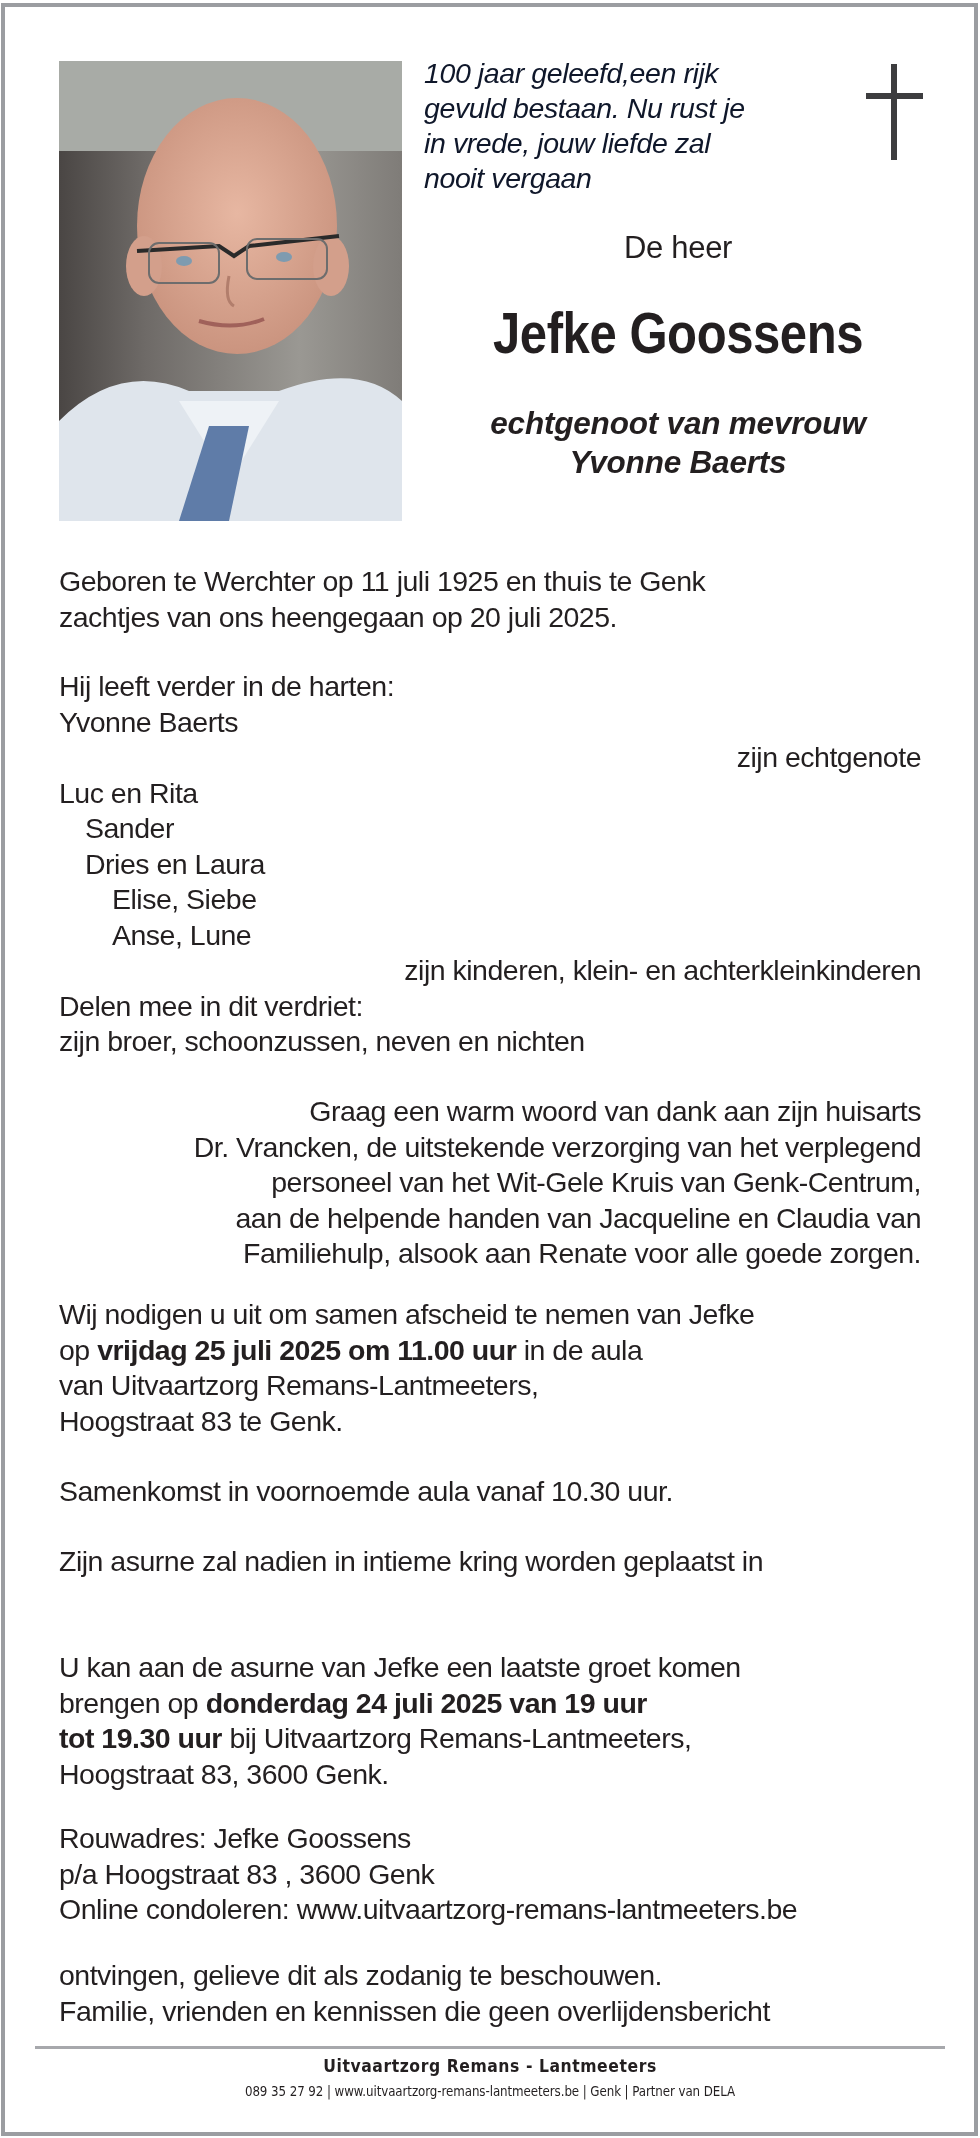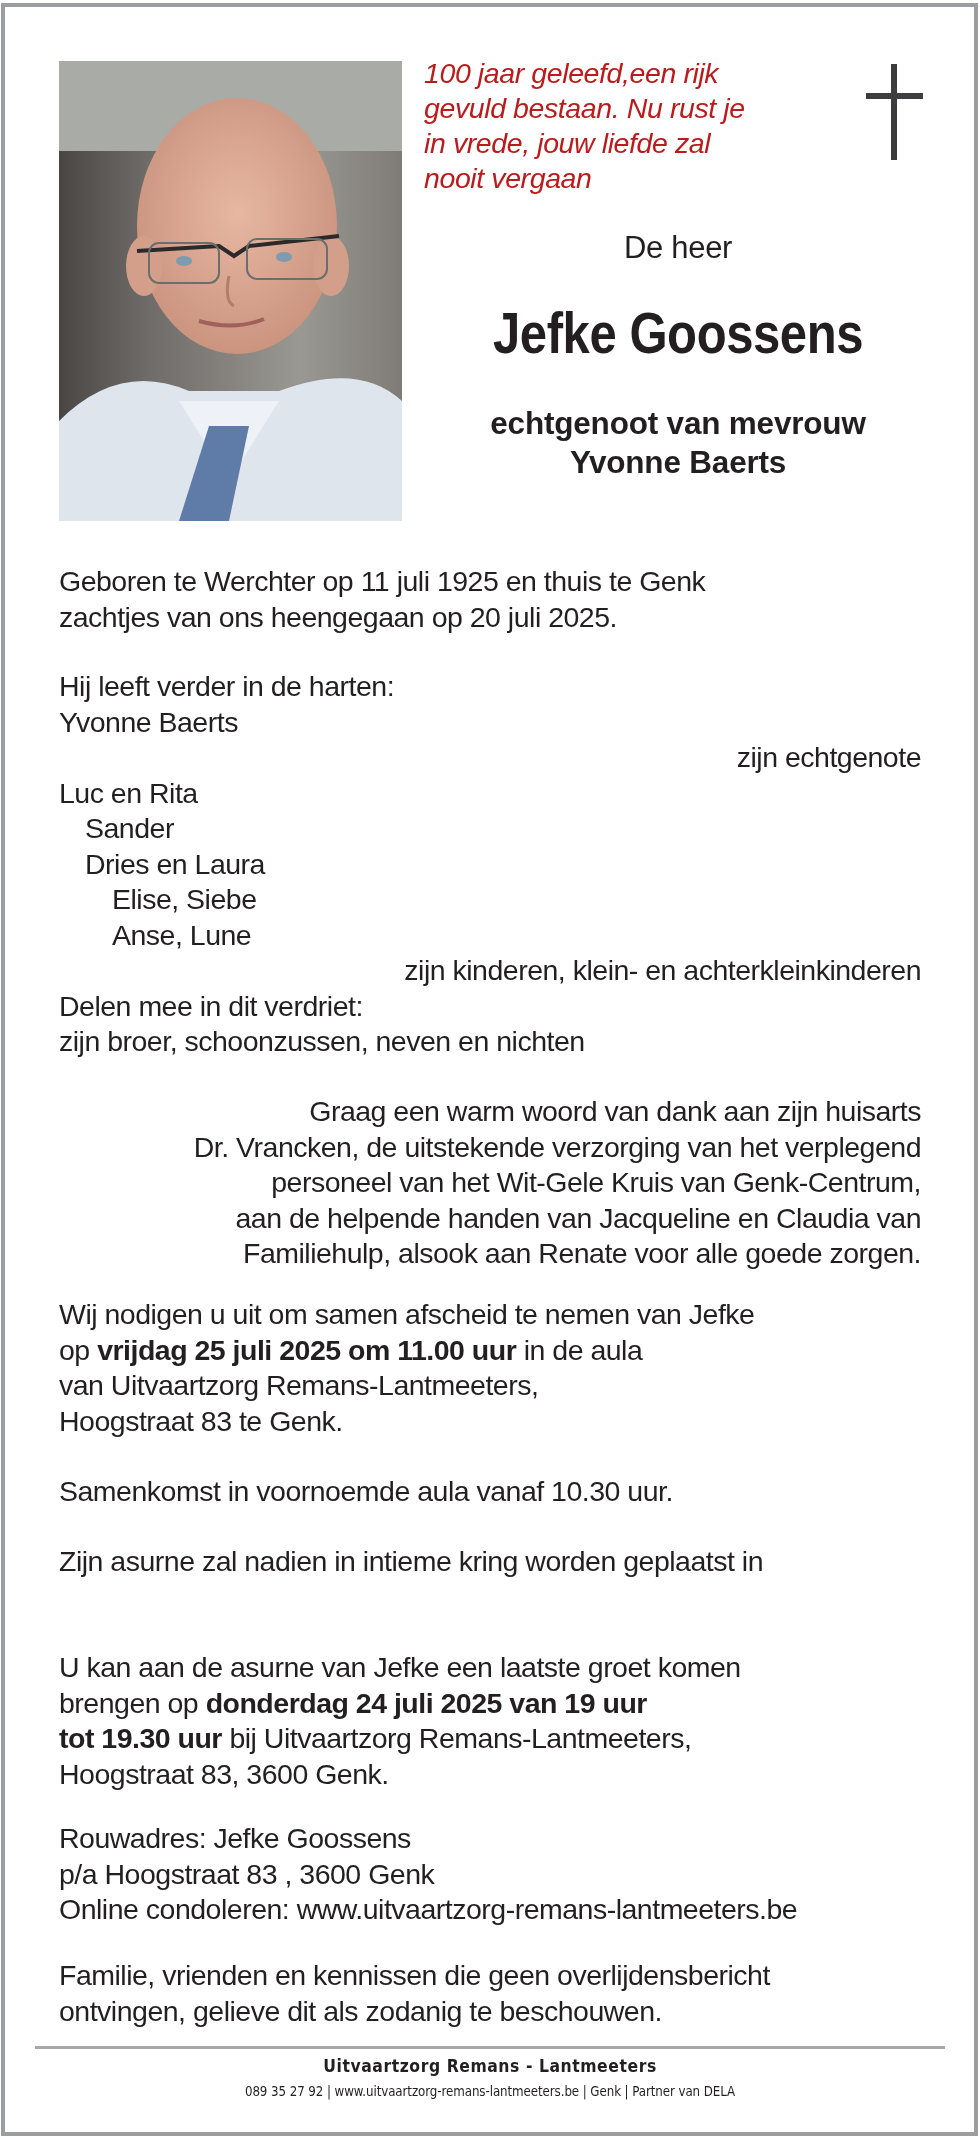--- a/index.html
+++ b/index.html
@@ -13,35 +13,35 @@
 
     .photo {
       position: absolute; left: 59px; top: 61px; width: 343px; height: 460px;
       overflow: hidden; background: #a6a9a4;
     }
     .photo svg { display: block; width: 100%; height: 100%; }
 
     .motto {
       position: absolute; left: 424px; top: 56px; width: 400px;
       font-style: italic; font-size: 28.5px; line-height: 35px; letter-spacing: -0.4px;
-      color: #b91c1c;
+      color: #0f172a;
     }
 
     .cross { position: absolute; left: 866px; top: 64px; width: 57px; height: 96px; }
     .cross .v { position: absolute; left: 25px; top: 0; width: 6px; height: 96px; background: #3d3d3f; }
     .cross .h { position: absolute; left: 0; top: 29px; width: 57px; height: 6px; background: #3d3d3f; }
 
     .title-block { position: absolute; left: 402px; width: 552px; text-align: center; }
     .salutation { top: 230px; font-size: 31px; letter-spacing: -0.3px; }
     .name {
       top: 300px; font-size: 57px; font-weight: bold; letter-spacing: -0.5px;
       transform: scaleX(0.86); transform-origin: center;
     }
     .spouse { top: 404px; font-size: 31.5px; font-weight: bold; line-height: 39px; letter-spacing: -0.2px; }
-    .spouse span { display: block; }
+    .spouse span { display: block; font-style: italic; }
 
     .section { position: absolute; left: 59px; width: 862px; font-size: 28.5px; line-height: 35.5px; letter-spacing: -0.5px; }
     .center { text-align: left; }
     .italic { }
     .right { text-align: right; }
     .line { display: block; white-space: nowrap; }
     b { font-weight: bold; }
 
     .born { top: 564px; }
     .family { top: 669px; line-height: 35.5px; }
@@ -173,19 +173,19 @@
   <span class="line">Hoogstraat 83, 3600 Genk.</span>
 </div>
 
 <div class="section address">
   <span class="line">Rouwadres: Jefke Goossens</span>
   <span class="line">p/a Hoogstraat 83 , 3600 Genk</span>
   <span class="line"><span>Online condoleren: </span><span>www.uitvaartzorg-remans-lantmeeters.be</span></span>
 </div>
 
 <div class="section center italic notice">
+  <span class="line">ontvingen, gelieve dit als zodanig te beschouwen.</span>
   <span class="line">Familie, vrienden en kennissen die geen overlijdensbericht</span>
-  <span class="line">ontvingen, gelieve dit als zodanig te beschouwen.</span>
 </div>
 
 <div class="divider"></div>
 <div class="footer-title">Uitvaartzorg Remans - Lantmeeters</div>
 <div class="footer-contact">089 35 27 92 | www.uitvaartzorg-remans-lantmeeters.be | Genk | Partner van DELA</div>
 
 </body></html>

